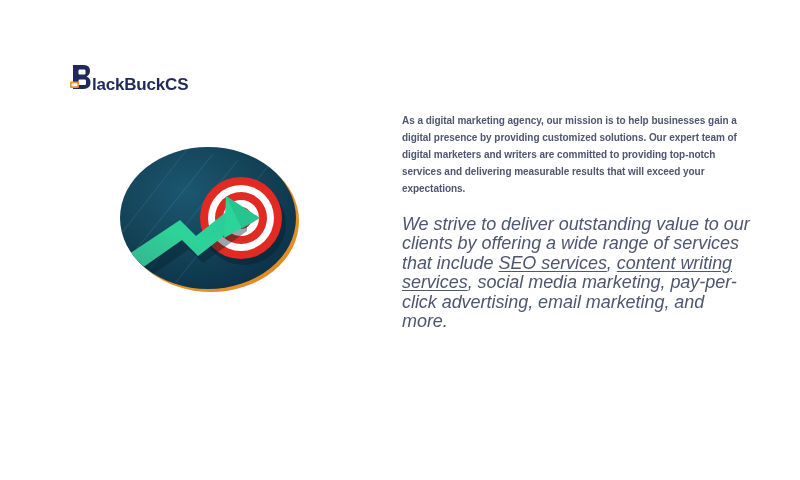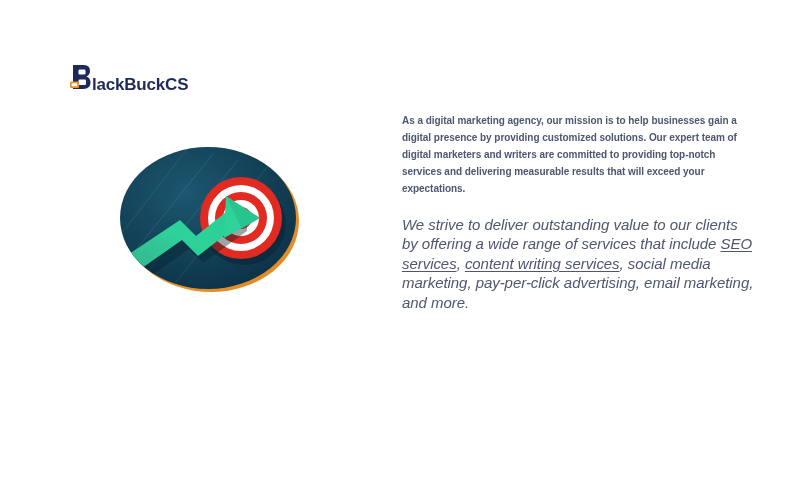--- a/index.html
+++ b/index.html
@@ -68,21 +68,21 @@
   }
   .mission-para {
     font-size: 10px;
     font-weight: bold;
     color: #4e5670;
     line-height: 17px;
     margin: 0 0 18px 0;
     letter-spacing: -0.05px;
   }
   .mission-para-italic {
-    font-size: 15px;
+    font-size: 18px;
     font-style: italic;
     font-weight: normal;
     color: #4e5670;
     line-height: 19.4px;
     margin: 0;
     letter-spacing: -0.05px;
   }
   .inline-link {
     color: #4e5670;
     text-decoration: underline;

